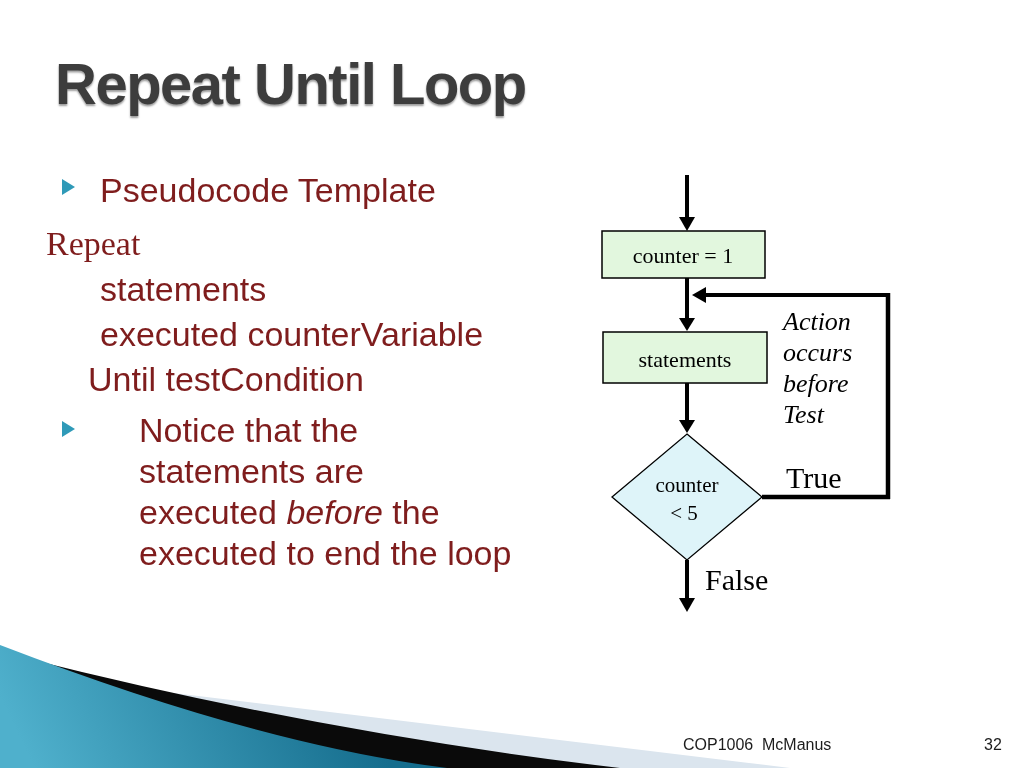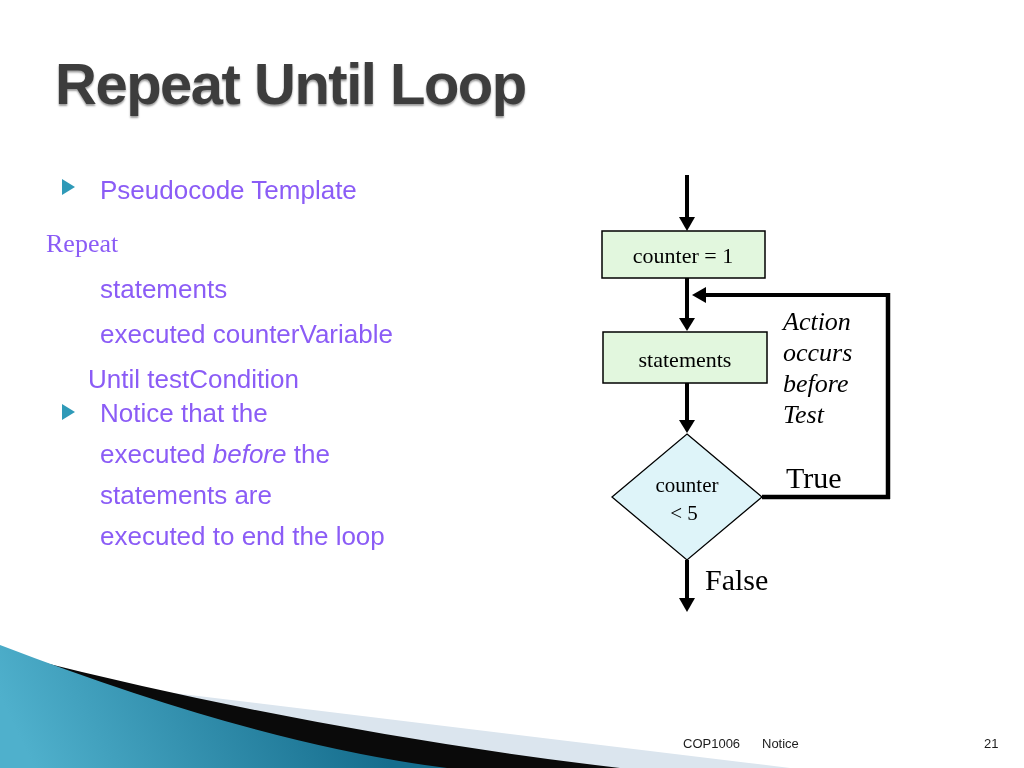--- a/index.html
+++ b/index.html
@@ -6,59 +6,59 @@
   body{width:1024px;height:768px;overflow:hidden;background:#ffffff;
        font-family:"Liberation Sans",sans-serif;}
   .slide{position:relative;width:1024px;height:582px;background:#ffffff;}
 
   
   .title{position:absolute;left:55px;top:50px;margin:0;
          font-size:58px;font-weight:bold;letter-spacing:-1.5px;
          color:#3d3d3d;text-shadow:0 2px 2px rgba(40,40,40,0.45);}
 
   
-  .body-text{position:absolute;color:#8b5cf6;font-size:26px;line-height:44px;}
+  .body-text{position:absolute;color:#7f1d1d;font-size:34px;line-height:44px;}
   .bullet-row{position:absolute;display:flex;}
   .tri{width:13px;height:16px;margin-top:11px;margin-right:25px;flex:none;
        clip-path:polygon(0 0,100% 50%,0 100%);background:#2f9ab8;}
   .notice-lines div{line-height:41px;}
   .it{font-style:italic;}
 
   
   .overlay{position:absolute;left:0;top:0;width:1024px;height:768px;pointer-events:none;}
   .fc-line{stroke:#000;fill:none;}
   .fc-shape{stroke:#000;}
   .fc-text{font-family:"Liberation Serif",serif;fill:#000;}
 
   
-  .footer-item{position:absolute;top:736px;font-size:13px;color:#1c1c1c;}
+  .footer-item{position:absolute;top:736px;font-size:16px;color:#1c1c1c;}
 </style>
 </head>
 <body>
 
 <div class="slide">
 
   <h1 class="title">Repeat Until Loop</h1>
 
   <div class="bullet-row" style="left:62px;top:168px;">
     <span class="tri"></span>
     <span class="body-text" style="position:static;">Pseudocode Template</span>
   </div>
 
   <div class="body-text" style="left:46px;top:222px;font-family:Liberation Serif, serif;">Repeat</div>
   <div class="body-text" style="left:100px;top:267px;">statements</div>
   <div class="body-text" style="left:100px;top:312px;">executed counterVariable</div>
   <div class="body-text" style="left:46px;top:357px;margin-left:42px;">Until testCondition</div>
 
-  <div class="bullet-row" style="left:62px;top:393px;">
+  <div class="bullet-row" style="left:62px;top:410px;gap:39px;">
     <span class="tri"></span>
     <div class="body-text notice-lines" style="position:static;">
       <div>Notice that the</div>
+      <div>statements are</div>
       <div><span>executed </span><span class="it">before</span><span> the</span></div>
-      <div>statements are</div>
       <div>executed to end the loop</div>
     </div>
   </div>
 
   <svg class="overlay" viewBox="0 0 1024 768">
 
     <line class="fc-line" x1="687" y1="175" x2="687" y2="220" stroke-width="4"></line>
     <polygon points="679,217 695,217 687,231"></polygon>
 
     <rect class="fc-shape" x="602" y="231" width="163" height="47" stroke-width="1.5" fill="#e2f7de"></rect>
@@ -100,16 +100,16 @@
         <stop offset="0" stop-color="#4fb0cc"></stop>
         <stop offset="1" stop-color="#156d8d"></stop>
       </linearGradient>
     </defs>
     <polygon points="0,672 790,768 0,768" fill="#dbe5ee"></polygon>
     <path d="M 25,658 Q 322,733 620,768 L 0,768 Z" fill="#0a0a0a"></path>
     <path d="M 0,645 Q 260,745 447,768 L 0,768 Z" fill="url(#tealGrad)"></path>
   </svg>
 
   <div class="footer-item" style="left:683px;">COP1006</div>
-  <div class="footer-item" style="left:762px;">Notice</div>
-  <div class="footer-item" style="left:984px;">21</div>
+  <div class="footer-item" style="left:762px;">McManus</div>
+  <div class="footer-item" style="left:984px;">32</div>
 
 </div>
 
 </body></html>

